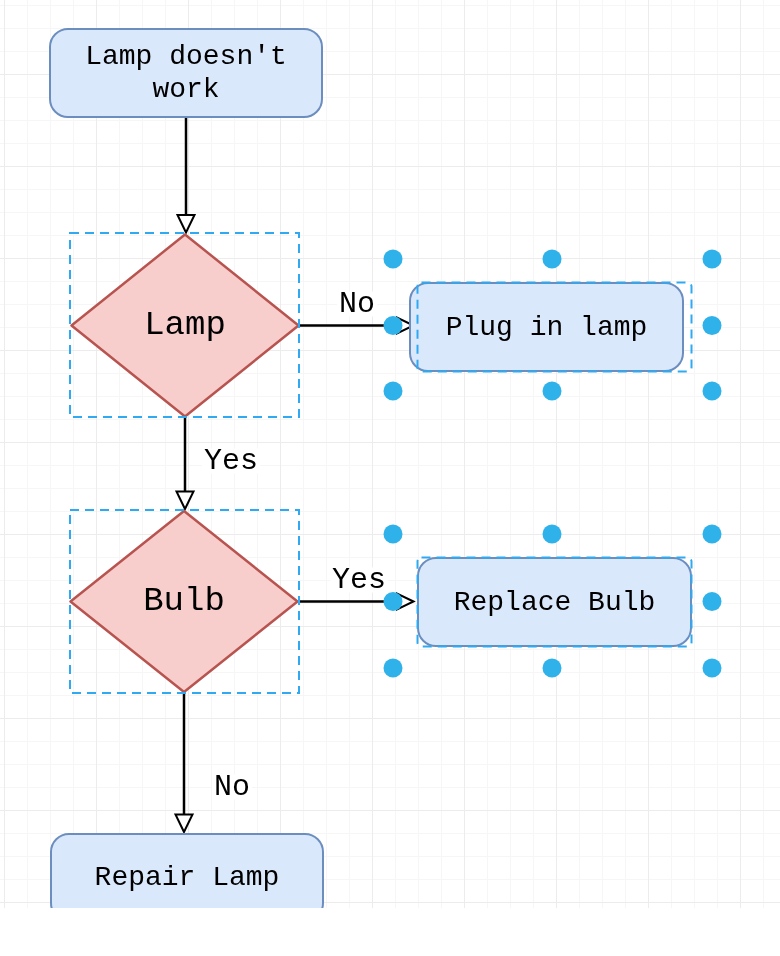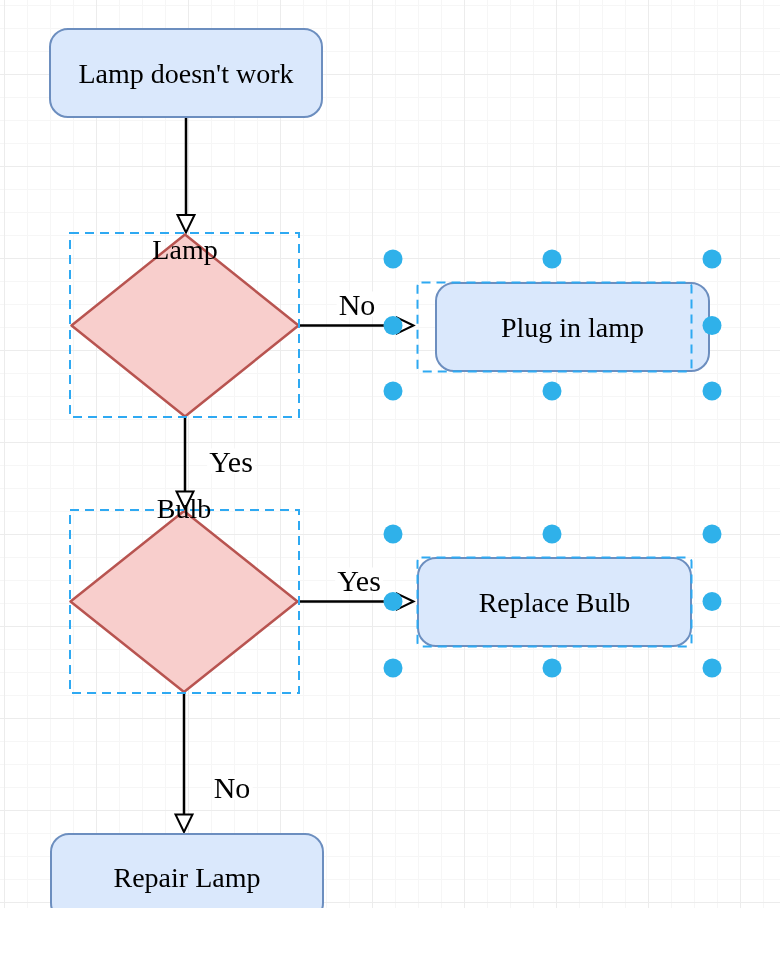--- a/index.html
+++ b/index.html
@@ -1,51 +1,51 @@
 <!DOCTYPE html>
 <html><head>
 <meta charset="utf-8">
 <style>
   html,body{margin:0;padding:0;background:#fff;}
   #canvas{
     position:relative;
     width:780px;height:908px;
     overflow:hidden;
-    font-family:Liberation Serif, serif;
+    font-family:Liberation Mono, monospace;
     color:#000;
     background-color:#ffffff;
     background-image:
       linear-gradient(90deg,#ececec 1px,transparent 1px),
       linear-gradient(#ececec 1px,transparent 1px),
       linear-gradient(90deg,#f6f6f6 1px,transparent 1px),
       linear-gradient(#f6f6f6 1px,transparent 1px);
     background-size:92px 92px,92px 92px,23px 23px,23px 23px;
     background-position:4px 0,0 74px,4px 0,0 5px;
   }
   .layer{position:absolute;left:0;top:0;width:780px;height:956px;}
   svg.layer{pointer-events:none;}
 
   .node{
     position:absolute;box-sizing:border-box;
     background:#dae8fc;border:2px solid #6c8ebf;border-radius:19px;
     display:flex;align-items:center;justify-content:center;
     font-size:28px;line-height:33px;text-align:center;
   }
   #node-start  {left:49px; top:28px; width:274px;height:90px;}
-  #node-plug   {left:435px;top:282px;width:275px;height:90px;}
+  #node-plug   {left:409px;top:282px;width:275px;height:90px;}
   #node-replace{left:417px;top:557px;width:275px;height:90px;}
   #node-repair {left:50px; top:833px;width:274px;height:89px;}
 
   .diamond-label{
     position:absolute;display:flex;flex-direction:column;
-    align-items:center;justify-content:flex-start;
-    font-size:28px;line-height:33px;text-align:center;pointer-events:none;
+    align-items:center;justify-content:center;
+    font-size:34px;line-height:33px;text-align:center;pointer-events:none;
   }
   #label-decision1{left:70px;top:233px;width:230px;height:184px;}
-  #label-decision2{left:70px;top:492px;width:228px;height:183px;gap:16px;}
+  #label-decision2{left:70px;top:510px;width:228px;height:183px;gap:16px;}
 
   .edge-label{
     position:absolute;transform:translate(-50%,-50%);
     font-size:30px;line-height:25px;white-space:nowrap;background:#fff;padding:0 2px;
   }
   #elabel-no1 {left:357px;top:304px;}
   #elabel-yes1{left:231px;top:461px;}
   #elabel-yes2{left:359px;top:580px;}
   #elabel-no2 {left:232px;top:787px;}
 

